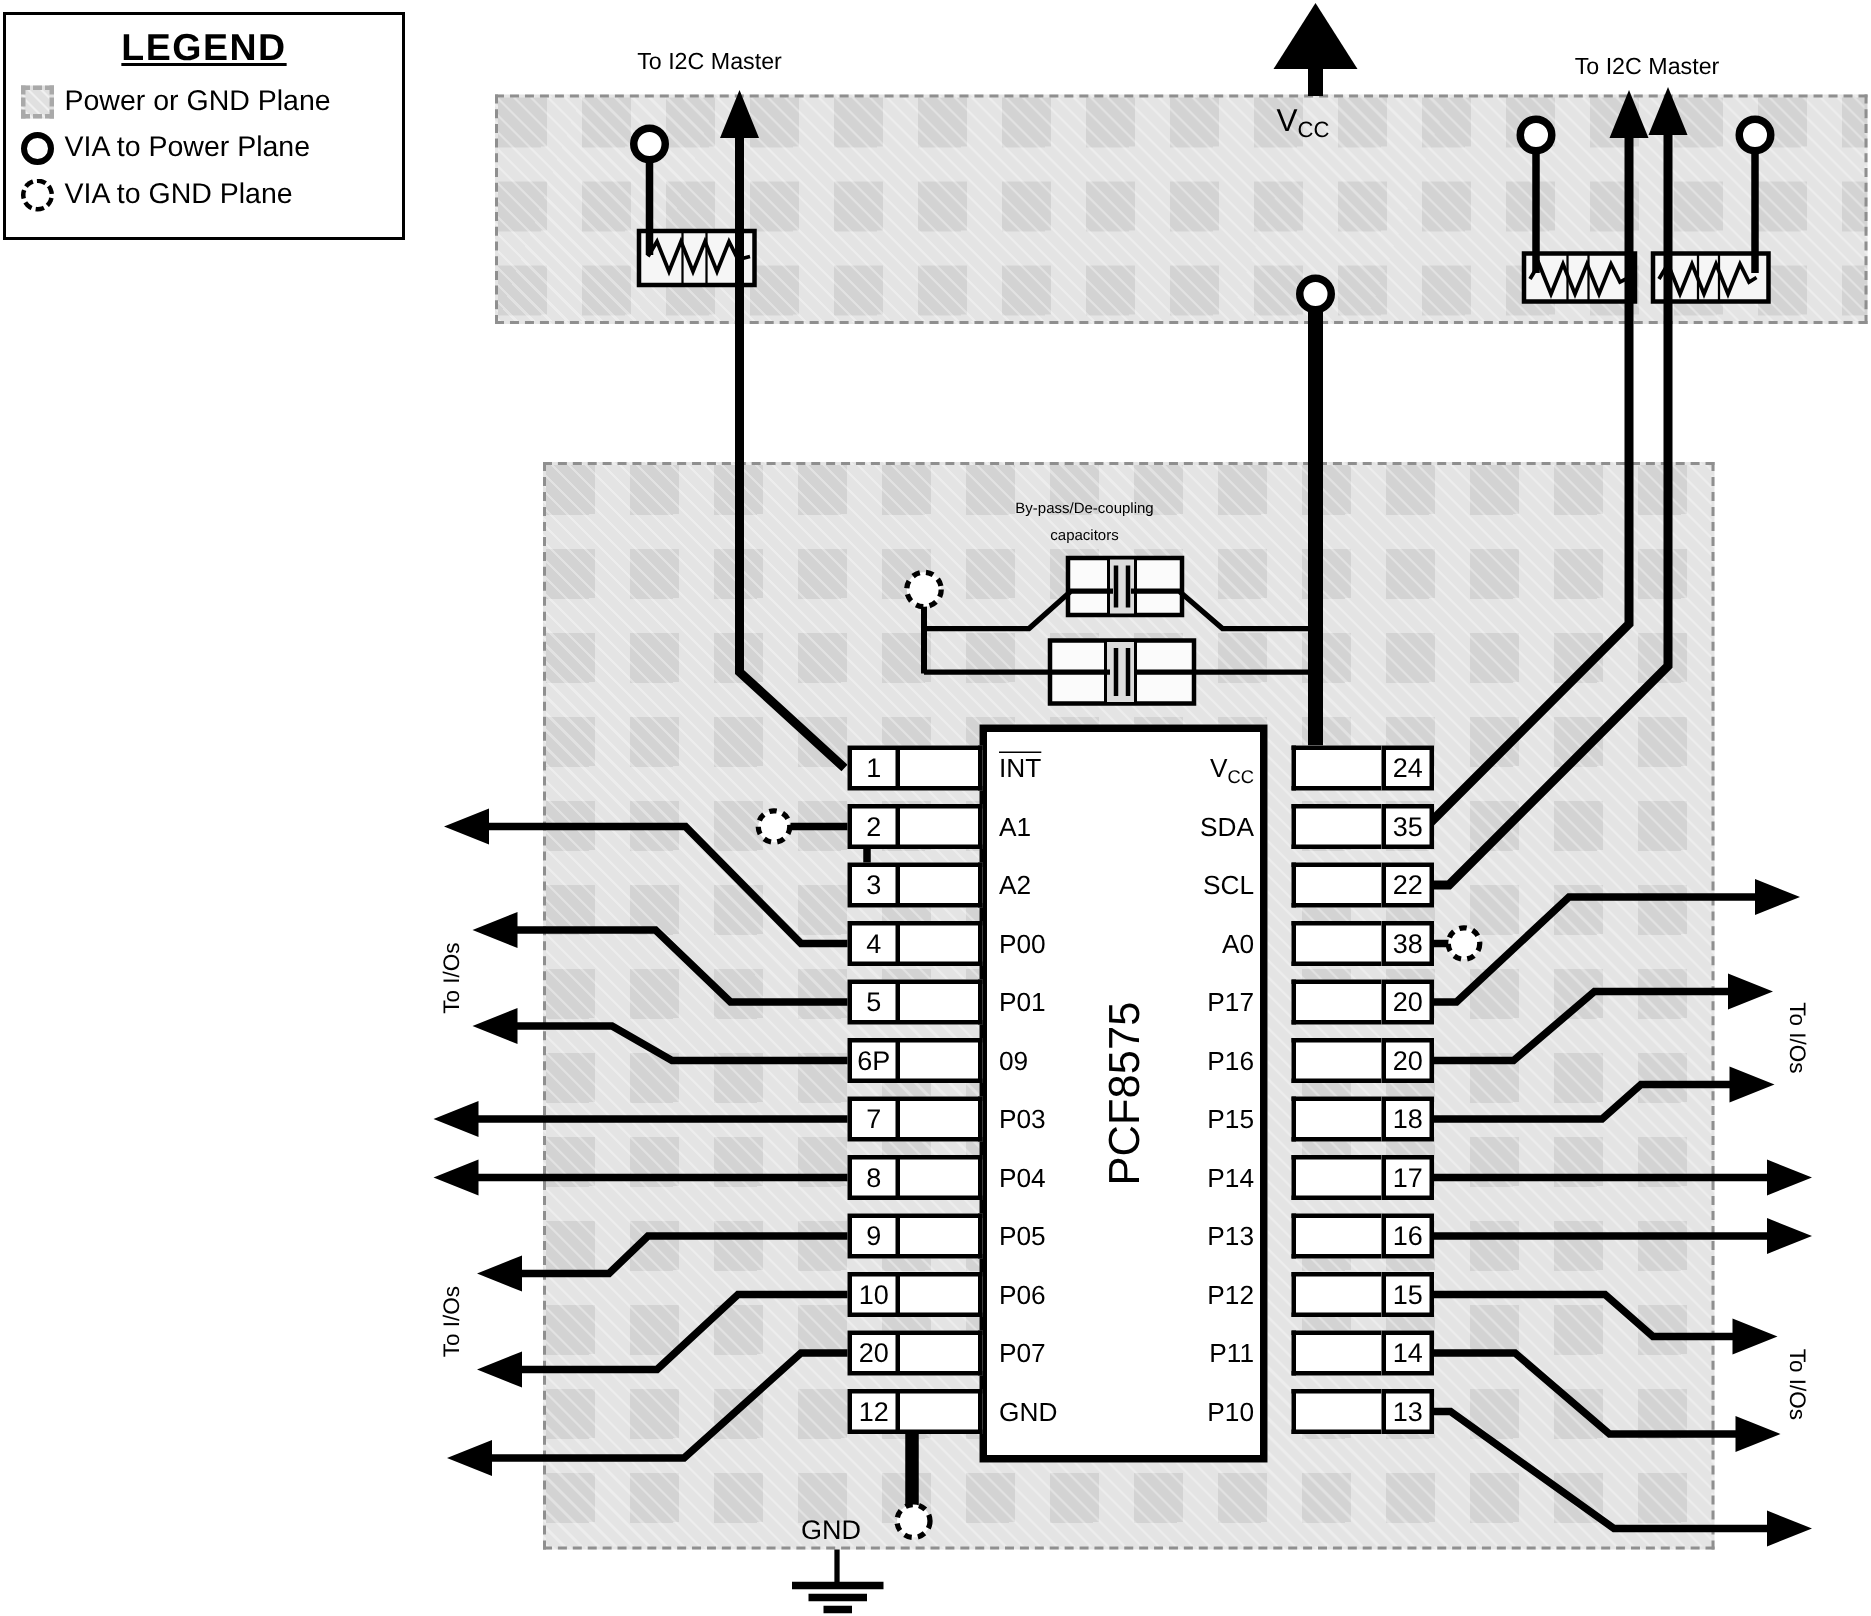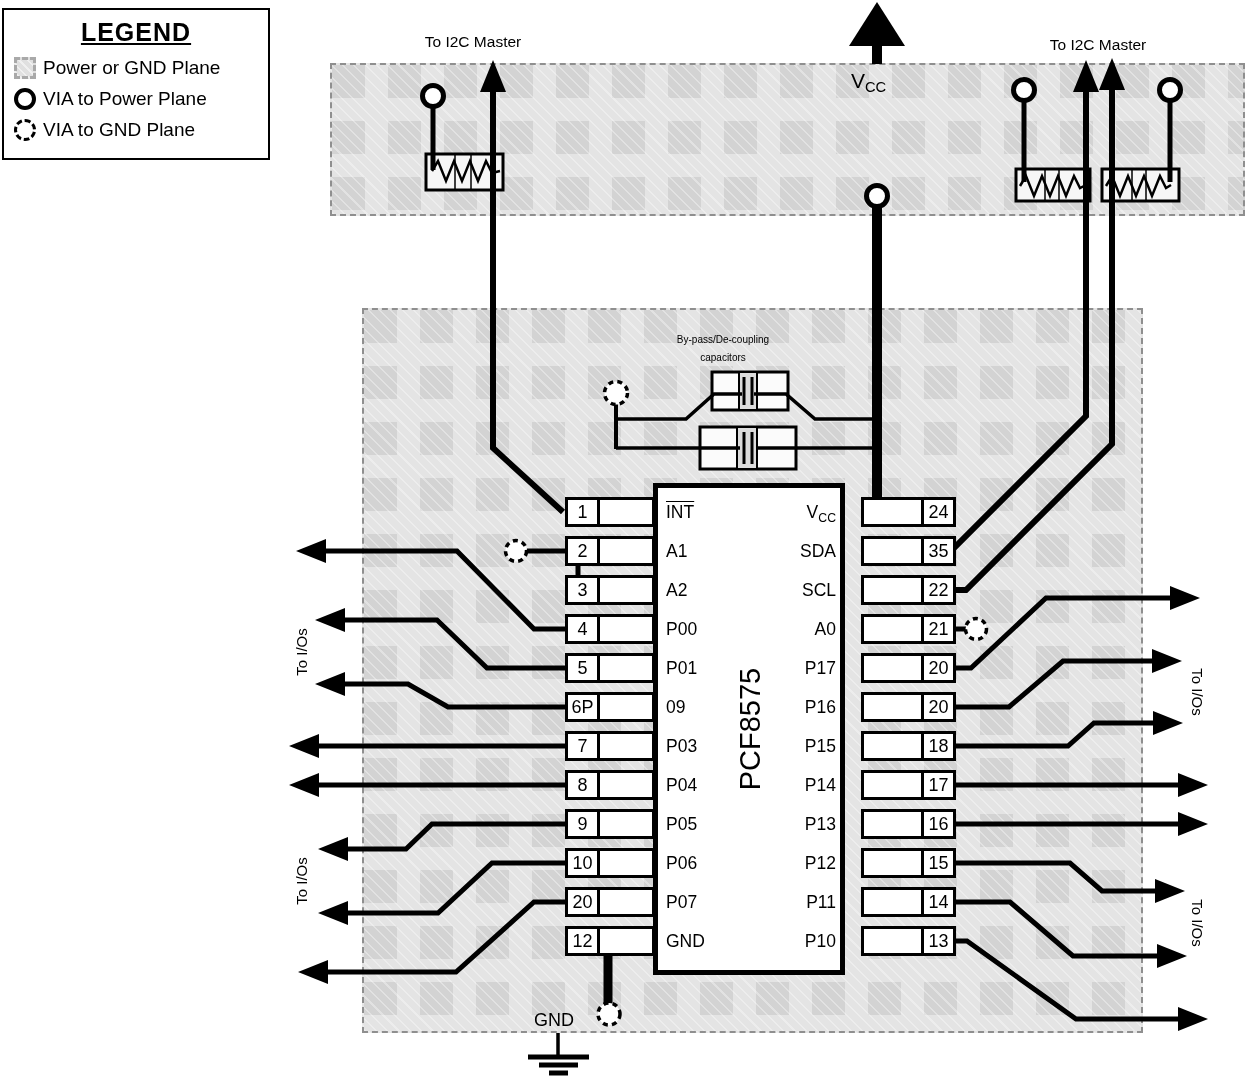--- a/index.html
+++ b/index.html
@@ -285,21 +285,21 @@
       <div class="pin-row">
         <div class="pbox pad"></div>
         <div class="pbox num">35</div>
       </div>
       <div class="pin-row">
         <div class="pbox pad"></div>
         <div class="pbox num">22</div>
       </div>
       <div class="pin-row">
         <div class="pbox pad"></div>
-        <div class="pbox num">21</div>
+        <div class="pbox num">38</div>
       </div>
       <div class="pin-row">
         <div class="pbox pad"></div>
         <div class="pbox num">20</div>
       </div>
       <div class="pin-row">
         <div class="pbox pad"></div>
         <div class="pbox num">20</div>
       </div>
       <div class="pin-row">

